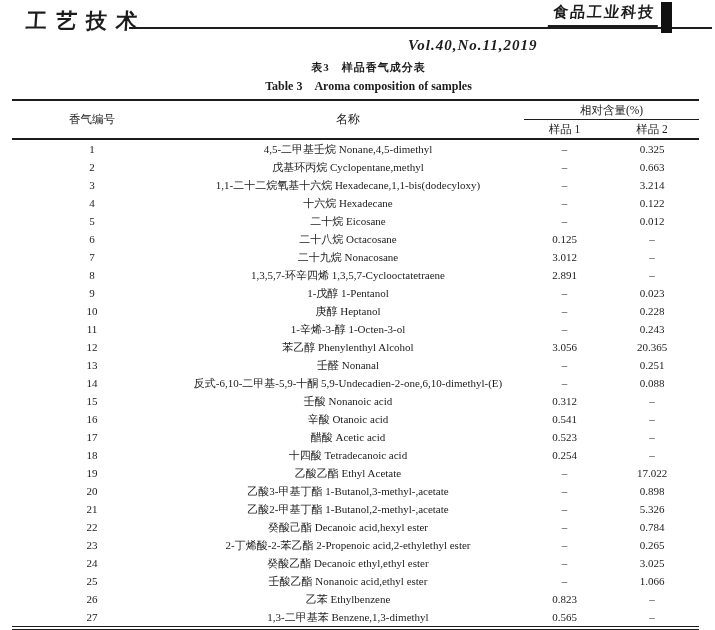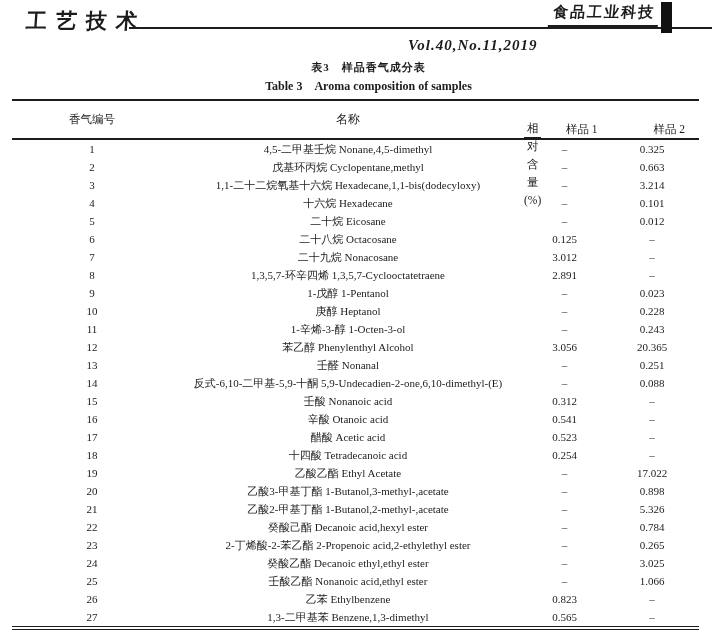--- a/index.html
+++ b/index.html
@@ -48,21 +48,21 @@
   .aroma-table{
     position:absolute;left:12px;top:99px;width:687px;
     border-top:2px solid #1c1c1c;
     font-size:11px;
   }
   .thead{
     display:flex;border-bottom:2px solid #1c1c1c;height:37px;
   }
   .th-id{width:160px;display:flex;align-items:center;justify-content:center;font-size:11.5px;}
   .th-name{width:352px;display:flex;align-items:center;justify-content:center;font-size:12px;}
-  .th-group{width:175px;display:flex;flex-direction:row;align-items:flex-end;}
+  .th-group{width:175px;display:flex;flex-direction:column;}
   .th-group-label{
     height:18px;line-height:18px;text-align:center;
     border-bottom:1px solid #1c1c1c;font-size:11.5px;
   }
   .th-samples{display:flex;height:18px;}
   .th-s1{width:81px;text-align:center;line-height:19px;font-size:11.5px;}
   .th-s2{width:94px;text-align:center;line-height:19px;font-size:11.5px;}
   .tbody{display:block;}
   .trow{display:flex;height:18px;line-height:18px;}
   .tcell{overflow:hidden;white-space:nowrap;}
@@ -115,21 +115,21 @@
       <div class="trow">
         <div class="tcell c1">3</div>
         <div class="tcell c2">1,1-二十二烷氧基十六烷 Hexadecane,1,1-bis(dodecyloxy)</div>
         <div class="tcell c3">–</div>
         <div class="tcell c4">3.214</div>
       </div>
       <div class="trow">
         <div class="tcell c1">4</div>
         <div class="tcell c2">十六烷 Hexadecane</div>
         <div class="tcell c3">–</div>
-        <div class="tcell c4">0.101</div>
+        <div class="tcell c4">0.122</div>
       </div>
       <div class="trow">
         <div class="tcell c1">5</div>
         <div class="tcell c2">二十烷 Eicosane</div>
         <div class="tcell c3">–</div>
         <div class="tcell c4">0.012</div>
       </div>
       <div class="trow">
         <div class="tcell c1">6</div>
         <div class="tcell c2">二十八烷 Octacosane</div>

